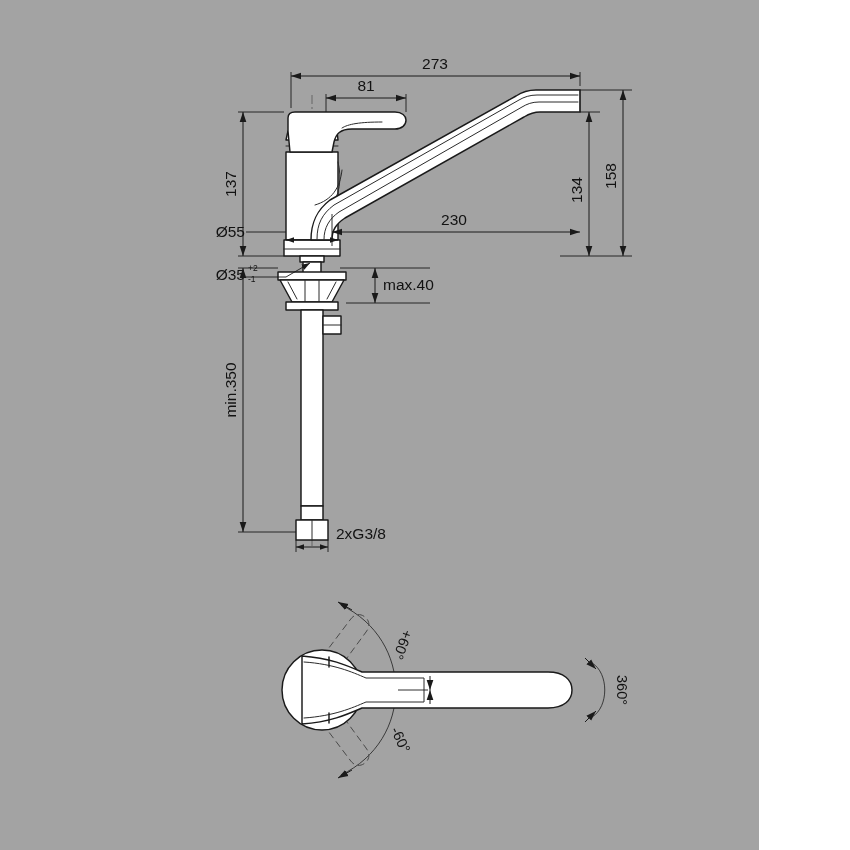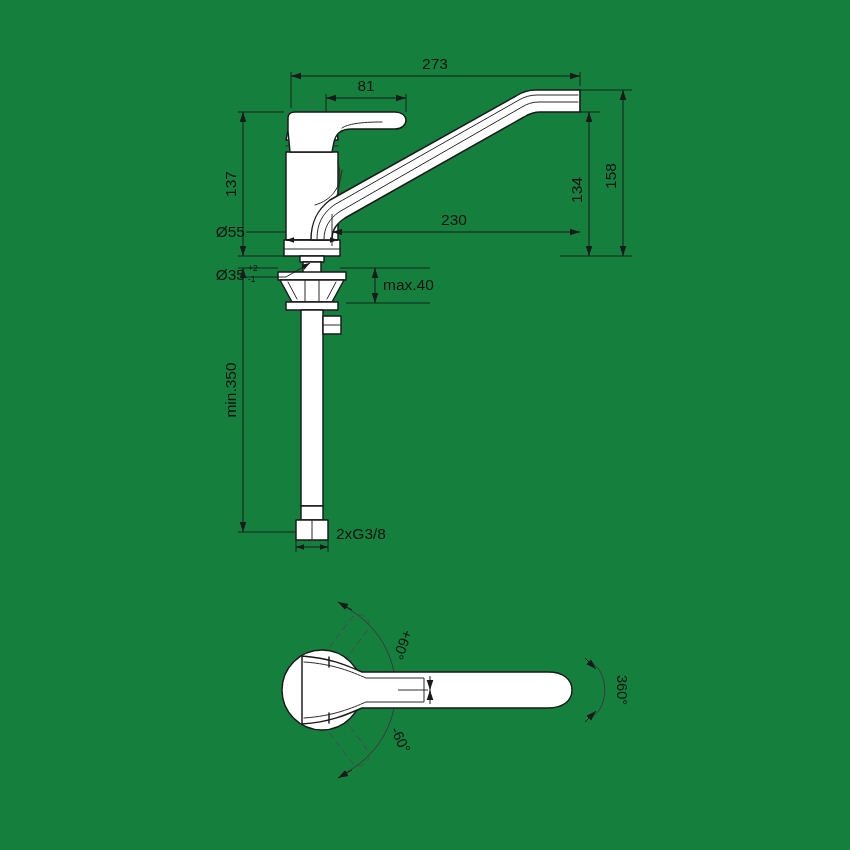--- a/index.html
+++ b/index.html
@@ -8,23 +8,23 @@
     background: #ffffff;
   }
   body {
     width: 850px;
     height: 850px;
     font-family: "Liberation Sans", sans-serif;
     overflow: hidden;
   }
   #drawing-root {
     position: relative;
-    width: 850px;
+    width: 759px;
     height: 850px;
-    background: #15803d;
+    background: #a3a3a3;
   }
   svg.drawing {
     display: block;
     width: 850px;
     height: 850px;
   }
   .dim-line, .ext-line {
     stroke: #1a1a1a;
     fill: none;
   }

